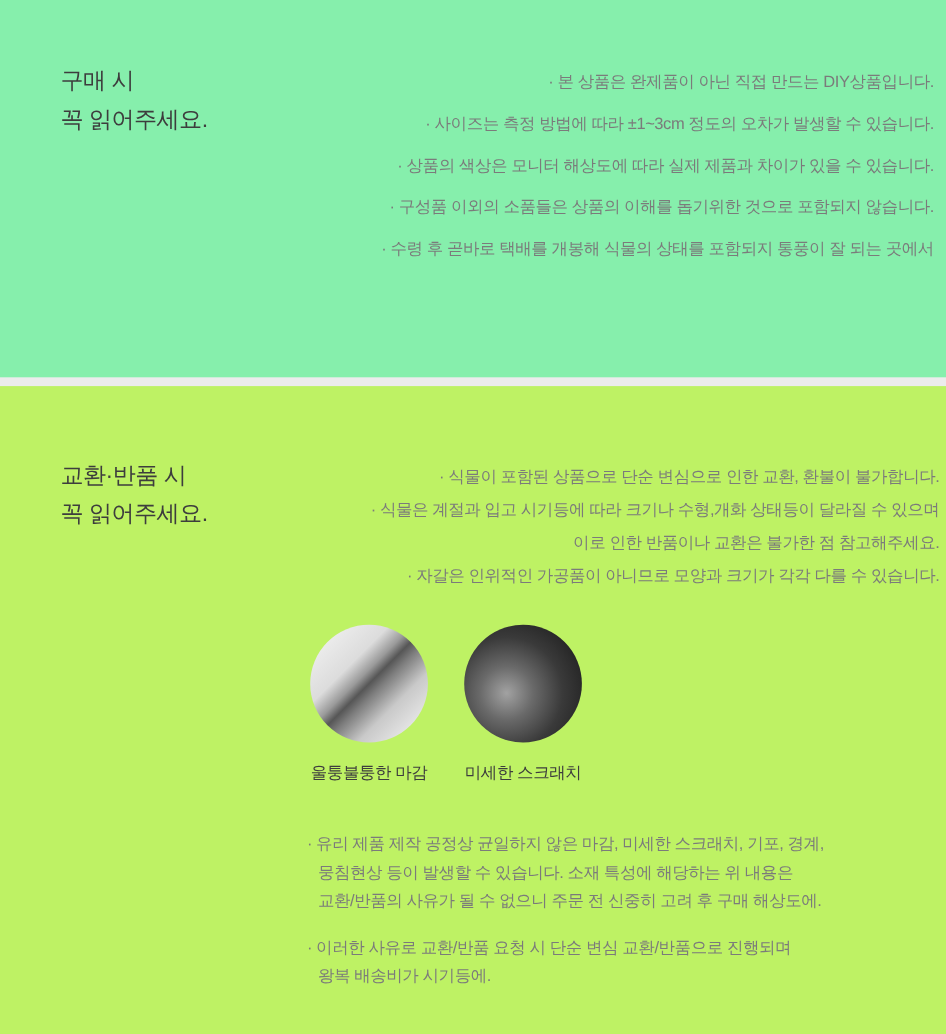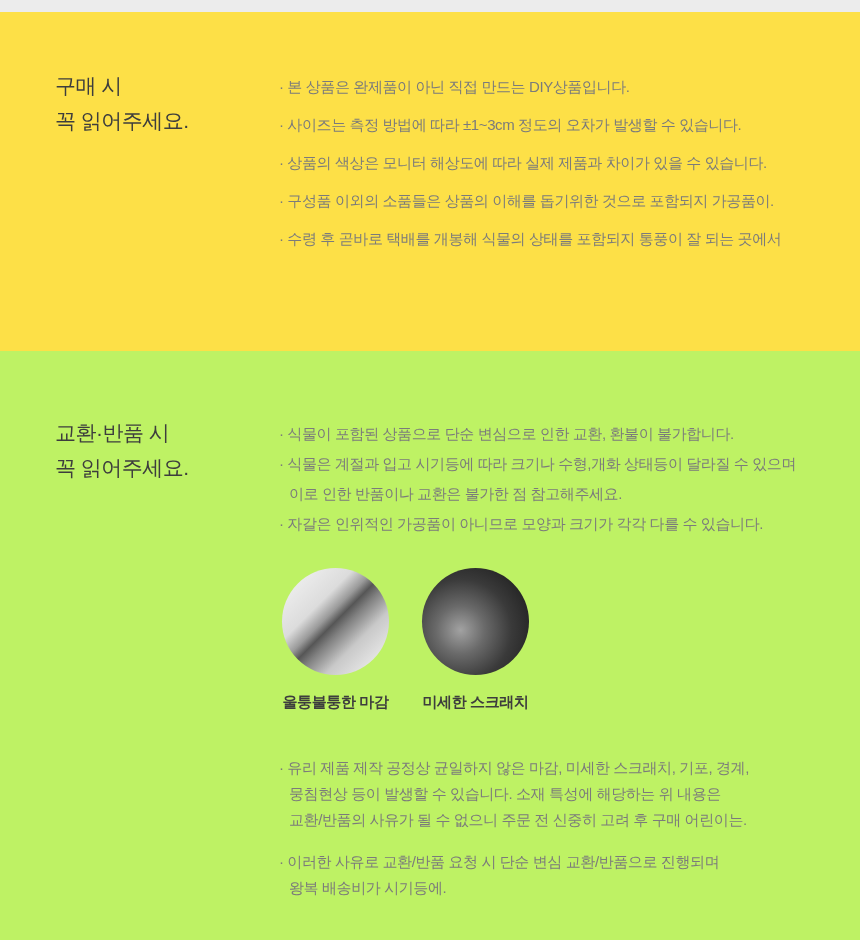--- a/index.html
+++ b/index.html
@@ -8,21 +8,21 @@
     -webkit-font-smoothing: antialiased;
   }
   .page {
     position: relative;
     width: 860px;
     height: 940px;
     overflow: hidden;
     background: #ececec;
   }
   .sec { position: absolute; left: 0; width: 860px; }
-  .sec-purchase { top: 12px; height: 343px; background: #fde047; }
+  .sec-purchase { top: 0; height: 343px; background: #86efac; }
   .sec-exchange { top: 351px; height: 597px; background: #bef264; }
 
   .heading {
     position: absolute;
     left: 55px;
     margin: 0;
     font-size: 21px;
     line-height: 35px;
     font-weight: 500;
     color: #3d3d3d;
@@ -36,21 +36,21 @@
     position: absolute;
     left: 279px;
     font-size: 15px;
     color: #7b7b7b;
     letter-spacing: -0.4px;
   }
   .sec-purchase .bullets { top: 61px; width: 570px; }
   .sec-purchase .bullet { margin: 0 0 10px 0; line-height: 28px; }
   .sec-exchange .bullets { top: 68px; width: 575px; }
   .sec-exchange .bullet { margin: 0; line-height: 30px; }
-  .bullet { padding: 0; }
+  .bullet { padding: 0; text-align: right; }
   .line { display: block; white-space: nowrap; }
   .cont { padding-left: 10px; }
 
   .figures {
     position: absolute;
     left: 282px;
     top: 217px;
     display: flex;
   }
   .figure { width: 107px; margin: 0 33px 0 0; padding: 0; }
@@ -71,21 +71,21 @@
   }
   .photo-bubble {
     background: linear-gradient(105deg,
       #c6c6c6 8%, #e5e5e5 34%, #cccccc 55%, #b3b3b3 72%, #d9d9d9 92%);
   }
   .caption {
     margin-top: 18px;
     text-align: center;
     white-space: nowrap;
     font-size: 15px;
-    font-weight: 700;
+    font-weight: 400;
     color: #3d3d3d;
     letter-spacing: -0.4px;
   }
   .caption-wide { margin-left: -10px; margin-right: -10px; }
 
   .notes {
     position: absolute;
     left: 279px;
     top: 404px;
     width: 575px;
@@ -118,21 +118,21 @@
       <p class="bullet">
         <span class="line">· 본 상품은 완제품이 아닌 직접 만드는 DIY상품입니다.</span>
       </p>
       <p class="bullet">
         <span class="line">· 사이즈는 측정 방법에 따라 ±1~3cm 정도의 오차가 발생할 수 있습니다.</span>
       </p>
       <p class="bullet">
         <span class="line">· 상품의 색상은 모니터 해상도에 따라 실제 제품과 차이가 있을 수 있습니다.</span>
       </p>
       <p class="bullet">
-        <span class="line">· 구성품 이외의 소품들은 상품의 이해를 돕기위한 것으로 포함되지 가공품이.</span>
+        <span class="line">· 구성품 이외의 소품들은 상품의 이해를 돕기위한 것으로 포함되지 않습니다.</span>
       </p>
       <p class="bullet">
         <span class="line">· 수령 후 곧바로 택배를 개봉해 식물의 상태를 포함되지 통풍이 잘 되는 곳에서</span>
       </p>
     </div>
   </section>
 
   <section class="sec sec-exchange">
     <h2 class="heading">
       <span class="hline">교환·반품 시</span>
@@ -160,21 +160,21 @@
       <figure class="figure">
         <div class="photo photo-scratch"></div>
         <figcaption class="caption">미세한 스크래치</figcaption>
       </figure>
     </div>
 
     <div class="notes">
       <p class="note">
         <span class="line">· 유리 제품 제작 공정상 균일하지 않은 마감, 미세한 스크래치, 기포, 경계,</span>
         <span class="line cont">뭉침현상 등이 발생할 수 있습니다. 소재 특성에 해당하는 위 내용은</span>
-        <span class="line cont">교환/반품의 사유가 될 수 없으니 주문 전 신중히 고려 후 구매 어린이는.</span>
+        <span class="line cont">교환/반품의 사유가 될 수 없으니 주문 전 신중히 고려 후 구매 해상도에.</span>
       </p>
       <p class="note">
         <span class="line">· 이러한 사유로 교환/반품 요청 시 단순 변심 교환/반품으로 진행되며</span>
         <span class="line cont">왕복 배송비가 시기등에.</span>
       </p>
     </div>
 
     <div class="bottom-divider"></div>
   </section>
 

